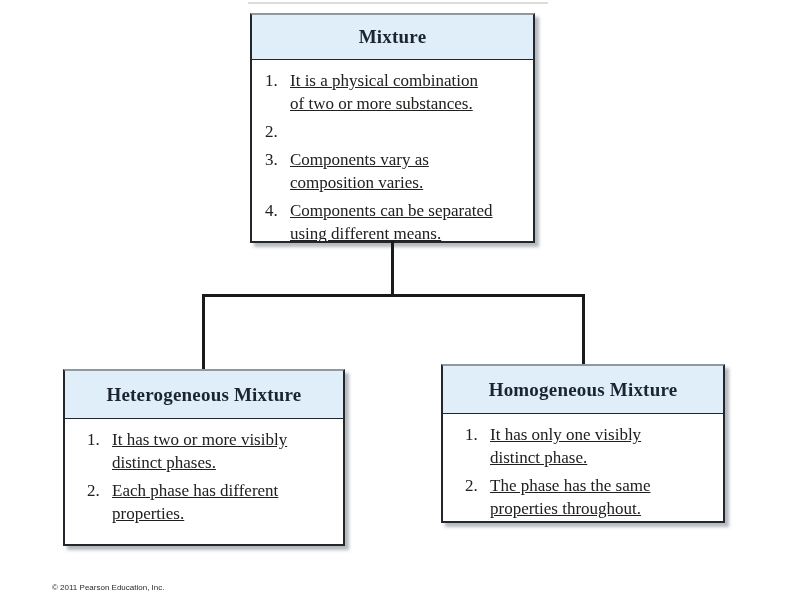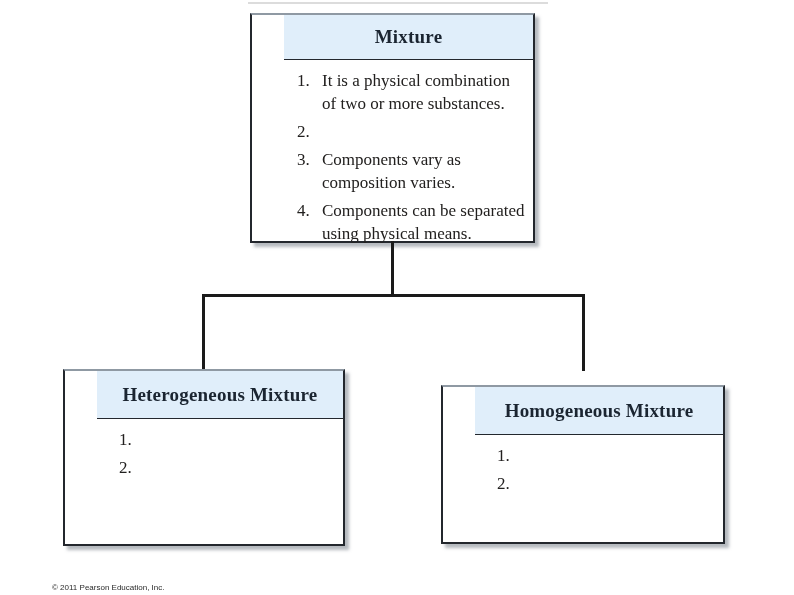--- a/index.html
+++ b/index.html
@@ -24,37 +24,36 @@
     height: 2px;
     background: #dcdcdc;
   }
   .box {
     position: absolute;
     box-sizing: border-box;
     background: #ffffff;
     border: 2px solid #23272d;
     border-top-color: #8f99a3;
     box-shadow: 4px 4px 3px rgba(110, 118, 128, 0.5);
-    padding-left: 32px;
   }
   .box-mixture {
     left: 250px;
     top: 13px;
     width: 285px;
     height: 230px;
   }
   .box-heterogeneous {
     left: 63px;
     top: 369px;
     width: 282px;
     height: 177px;
   }
   .box-homogeneous {
     left: 441px;
-    top: 385px;
+    top: 364px;
     width: 284px;
     height: 159px;
   }
   .box-header {
     box-sizing: border-box;
     background: #e0eefa;
     border-bottom: 1.5px solid #23272d;
     display: flex;
     align-items: center;
     justify-content: center;
@@ -80,20 +79,21 @@
     margin-bottom: 5px;
     font-size: 17px;
     line-height: 23px;
   }
   .item-num {
     flex: none;
     width: 25px;
   }
   .item-text {
     white-space: pre-line;
+    text-decoration: underline;
   }
   .connector {
     position: absolute;
     background: #1a1a1a;
   }
   .conn-v-top   { left: 391px; top: 241px; width: 3px; height: 55px; }
   .conn-h       { left: 202px; top: 294px; width: 383px; height: 3px; }
   .conn-v-left  { left: 202px; top: 294px; width: 3px; height: 77px; }
   .conn-v-right { left: 582px; top: 294px; width: 3px; height: 77px; }
 
@@ -127,53 +127,61 @@
         <span class="item-num">2.</span>
       </div>
       <div class="item">
         <span class="item-num">3.</span>
         <span class="item-text">Components vary as
 composition varies.</span>
       </div>
       <div class="item">
         <span class="item-num">4.</span>
         <span class="item-text">Components can be separated
-using physical means.</span>
+using different means.</span>
       </div>
     </div>
   </div>
 
   <div class="connector conn-v-top"></div>
   <div class="connector conn-h"></div>
   <div class="connector conn-v-left"></div>
   <div class="connector conn-v-right"></div>
 
   <div class="box box-heterogeneous">
     <div class="box-header">
       <span>Heterogeneous Mixture</span>
     </div>
     <div class="box-body">
       <div class="item">
         <span class="item-num">1.</span>
+        <span class="item-text">It has two or more visibly
+distinct phases.</span>
       </div>
       <div class="item">
         <span class="item-num">2.</span>
+        <span class="item-text">Each phase has different
+properties.</span>
       </div>
     </div>
   </div>
 
   <div class="box box-homogeneous">
     <div class="box-header">
       <span>Homogeneous Mixture</span>
     </div>
     <div class="box-body">
       <div class="item">
         <span class="item-num">1.</span>
+        <span class="item-text">It has only one visibly
+distinct phase.</span>
       </div>
       <div class="item">
         <span class="item-num">2.</span>
+        <span class="item-text">The phase has the same
+properties throughout.</span>
       </div>
     </div>
   </div>
 
   <div class="copyright">© 2011 Pearson Education, Inc.</div>
 
 </div>
 
 </body></html>

